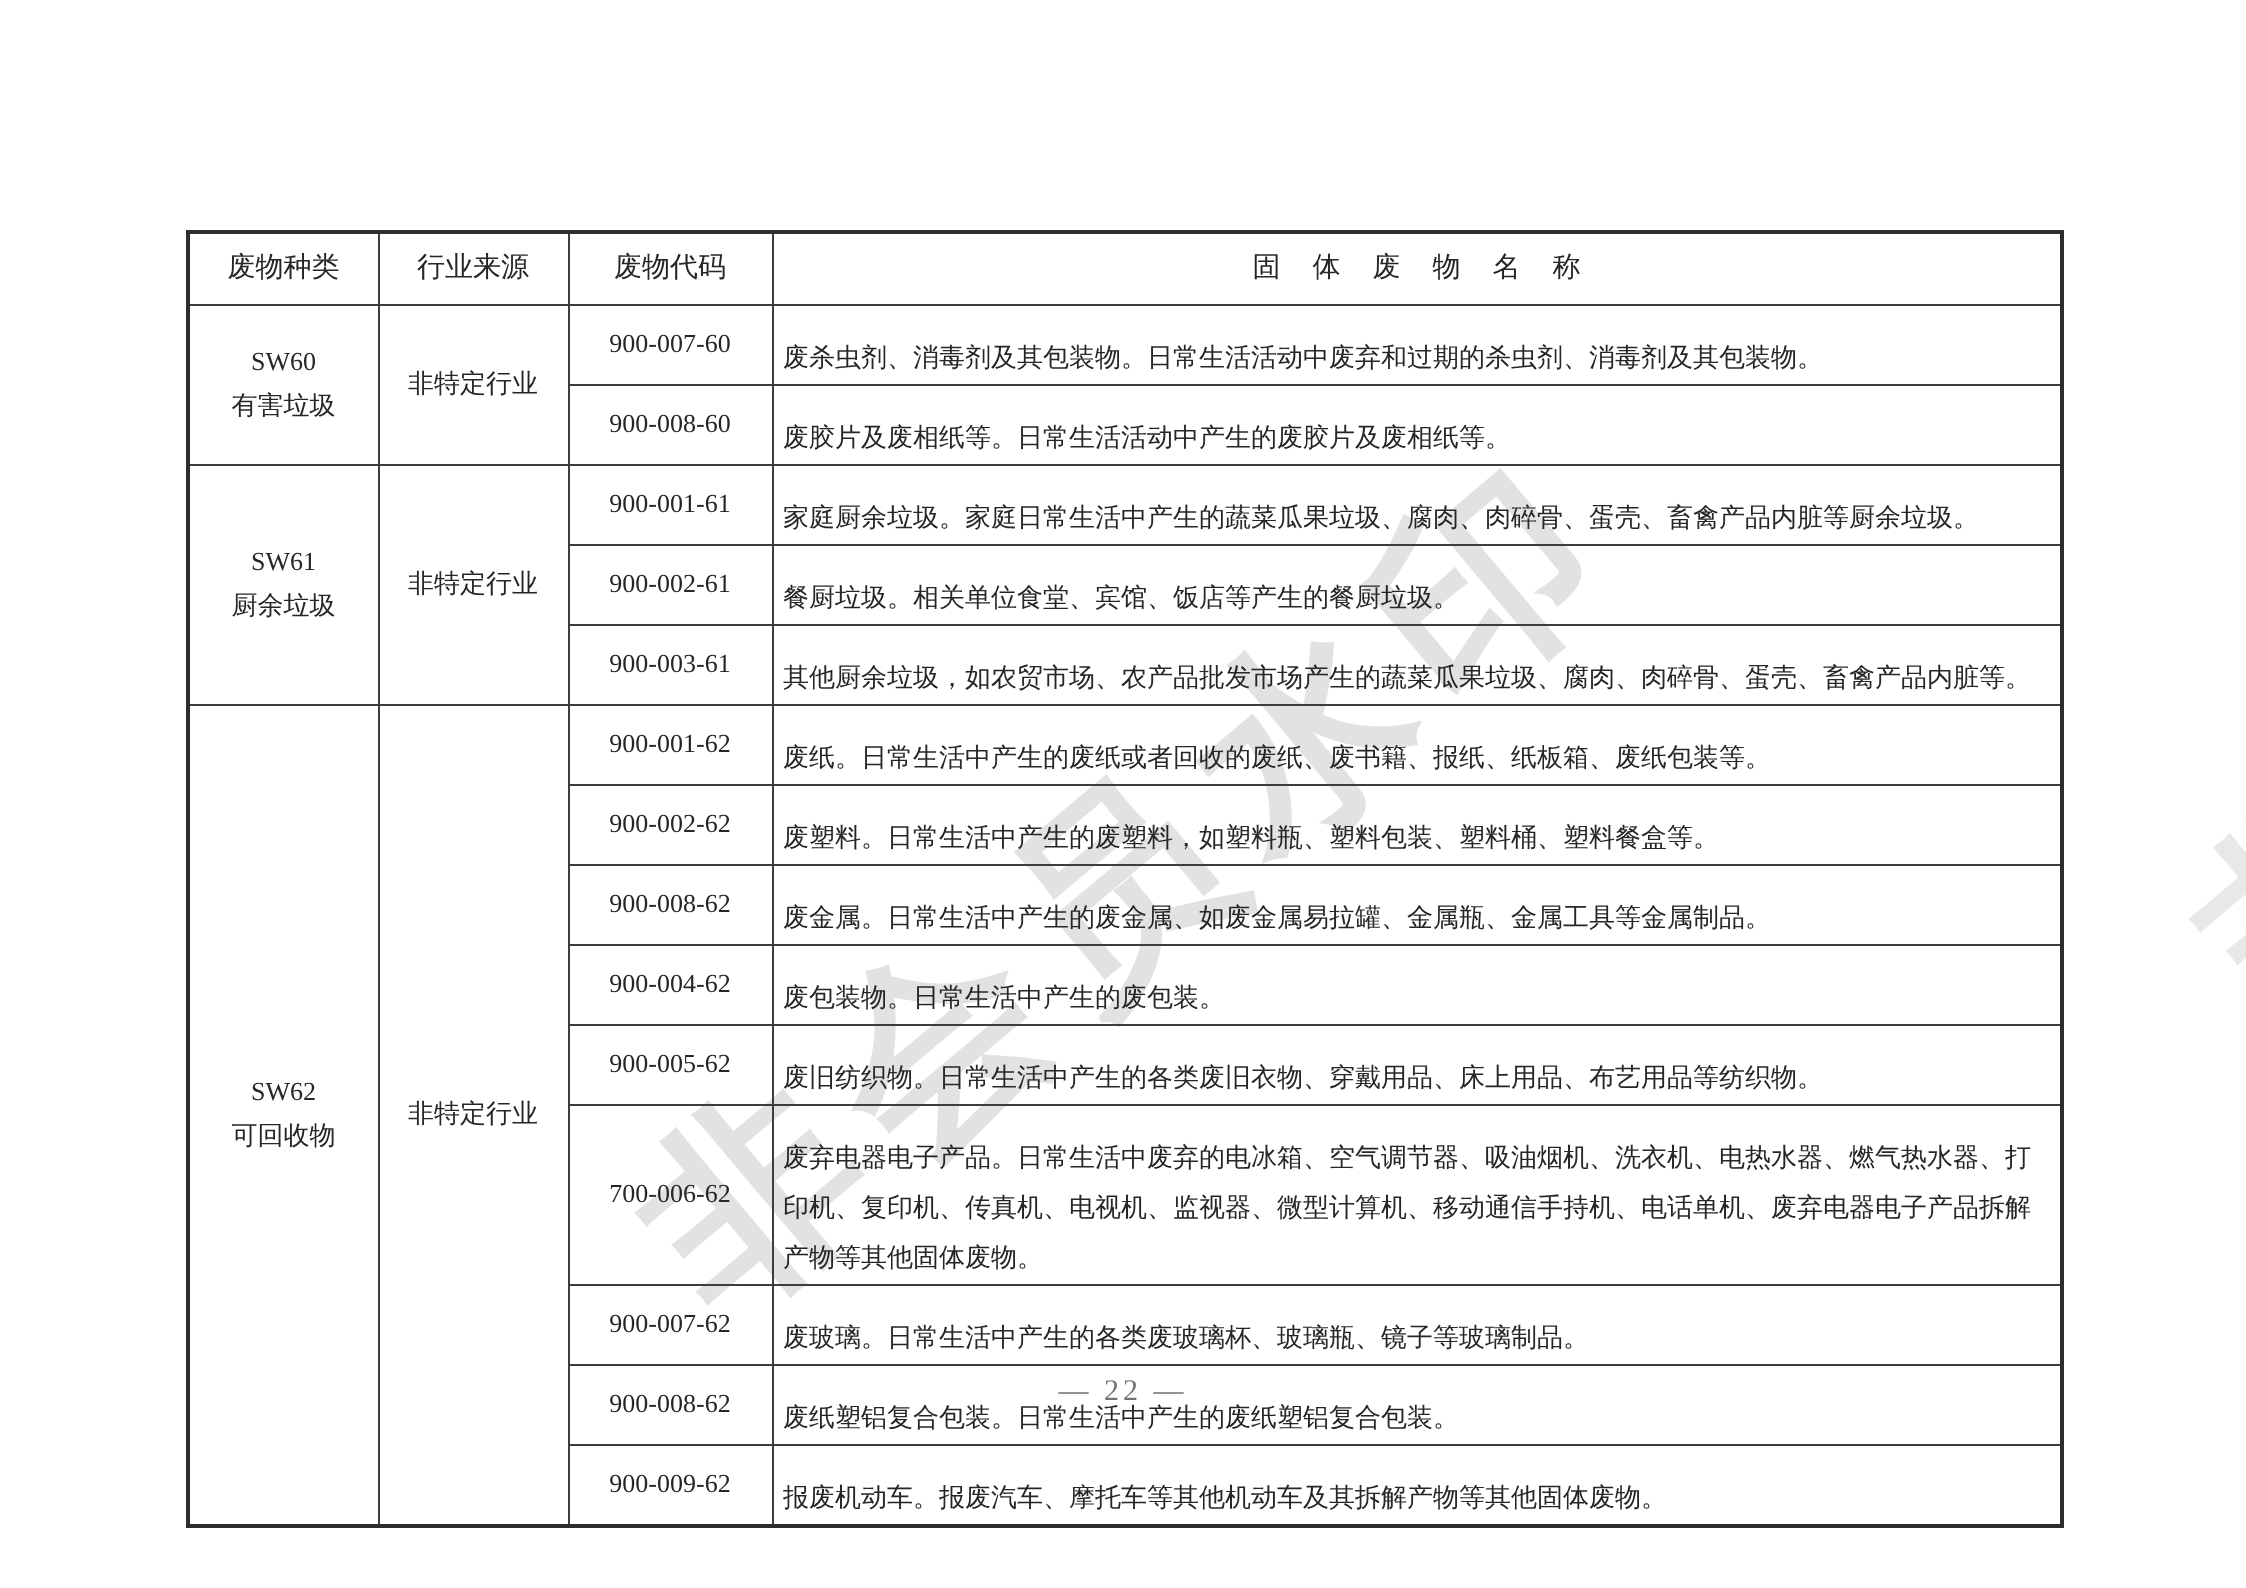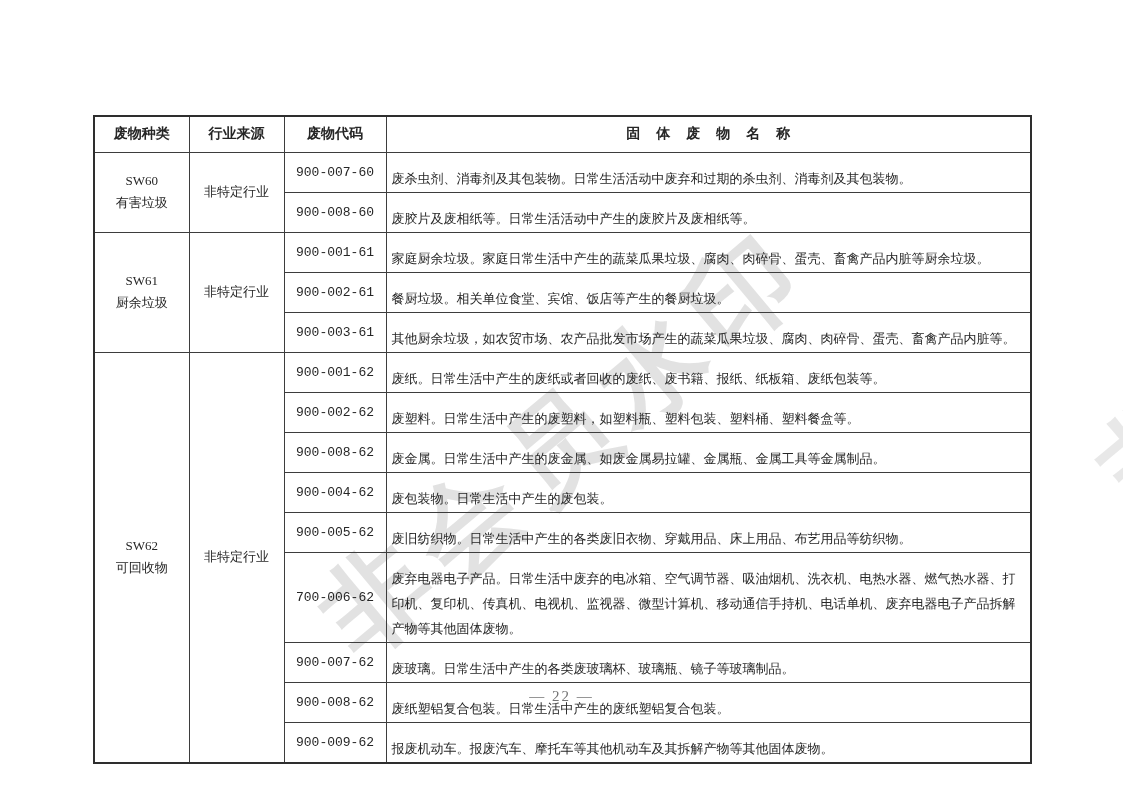--- a/index.html
+++ b/index.html
@@ -38,34 +38,33 @@
     z-index:2;
     border:2px solid #2e2e2e;
   }
   .waste-table th, .waste-table td {
     border:1px solid #3d3d3d;
     vertical-align:middle;
     background:transparent;
   }
   .waste-table th {
     font-size:14px;
-    font-weight:bold;
+    font-weight:normal;
     height:36px;
     text-align:center;
   }
   th.hdr-name { letter-spacing:16px; padding-left:16px; }
   td.cat, td.ind {
     text-align:center;
     font-size:13px;
     line-height:22px;
   }
   td.code {
     text-align:center;
     font-size:13px;
-    font-family:Liberation Mono, monospace;
   }
   td.desc {
     font-size:13px;
     line-height:25px;
     padding:13px 4px 1px 5px;
     text-align:left;
   }
   
   .page-number {
     position:absolute;

